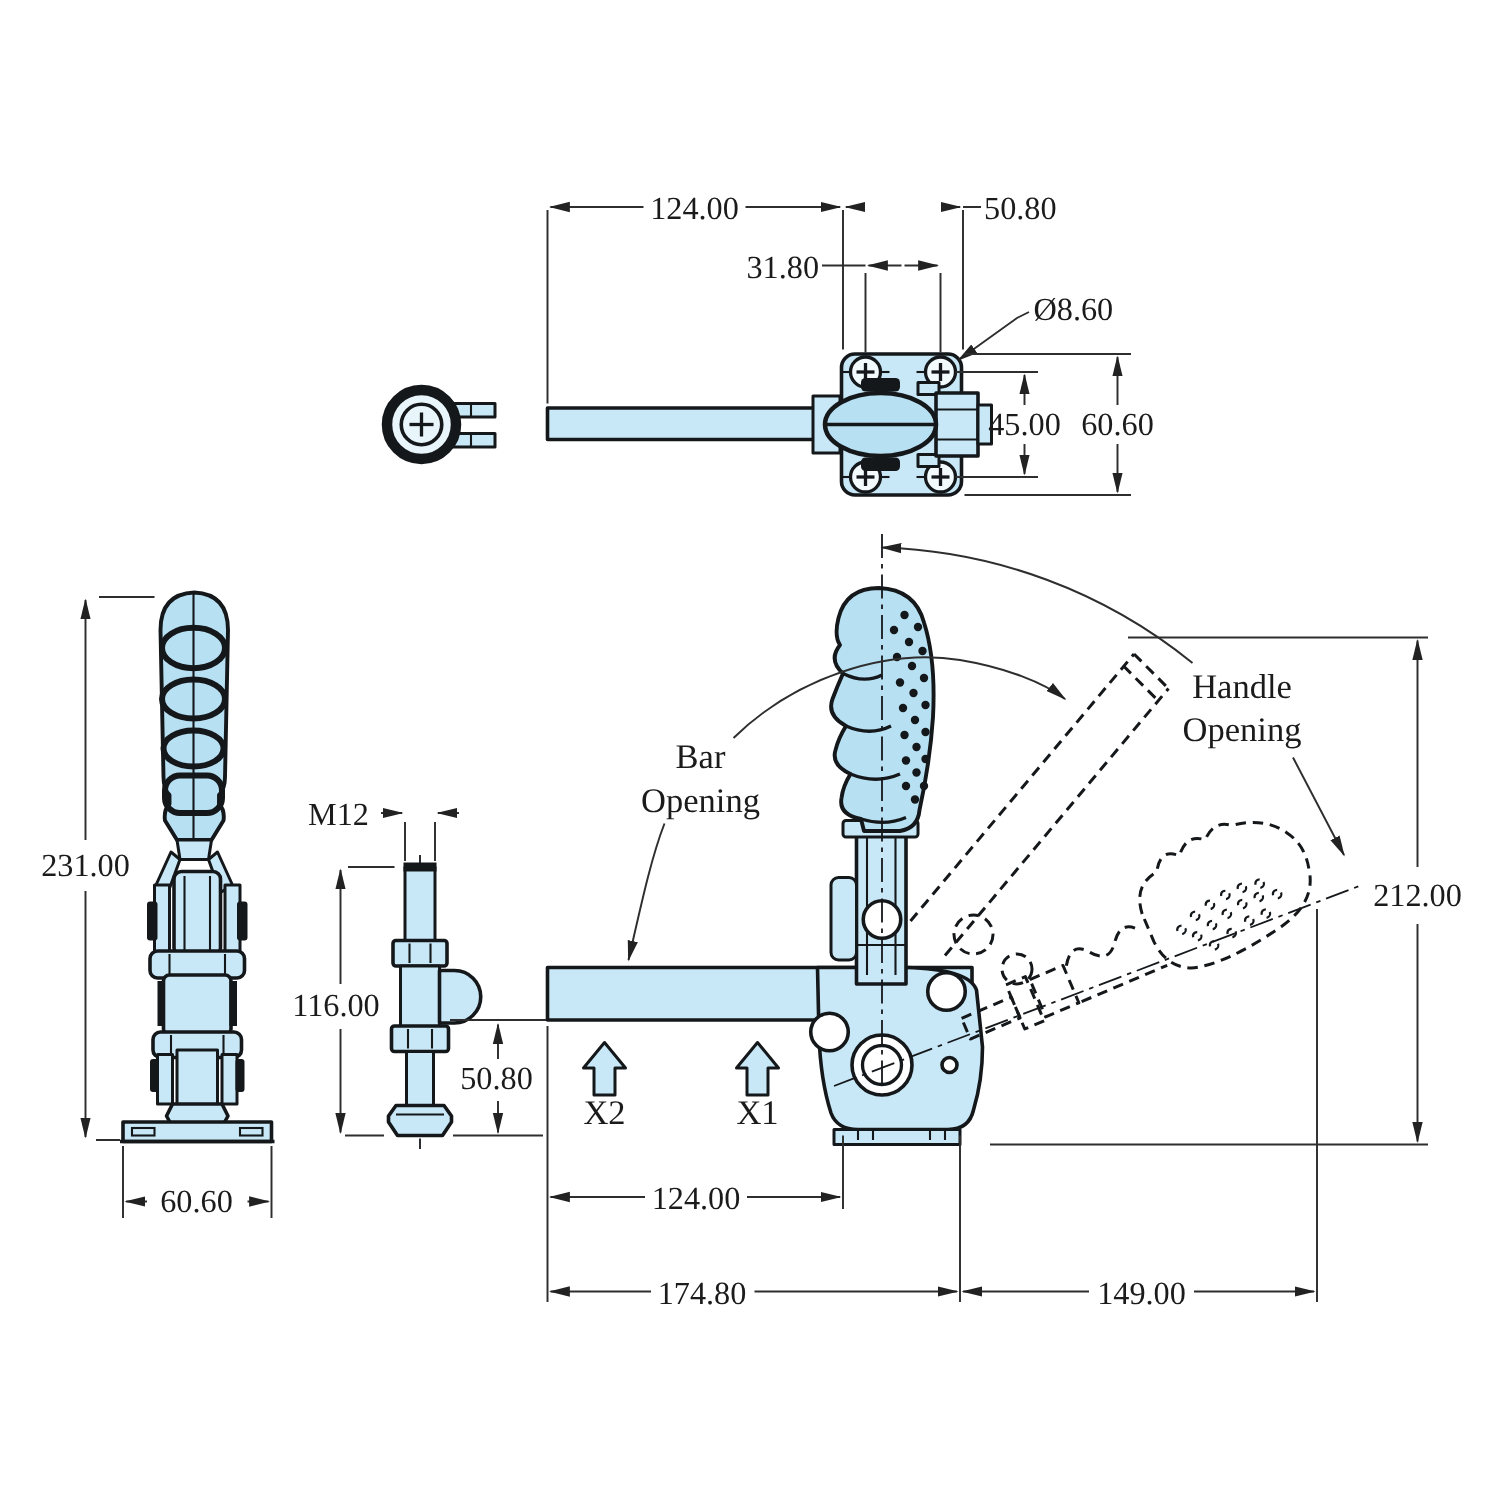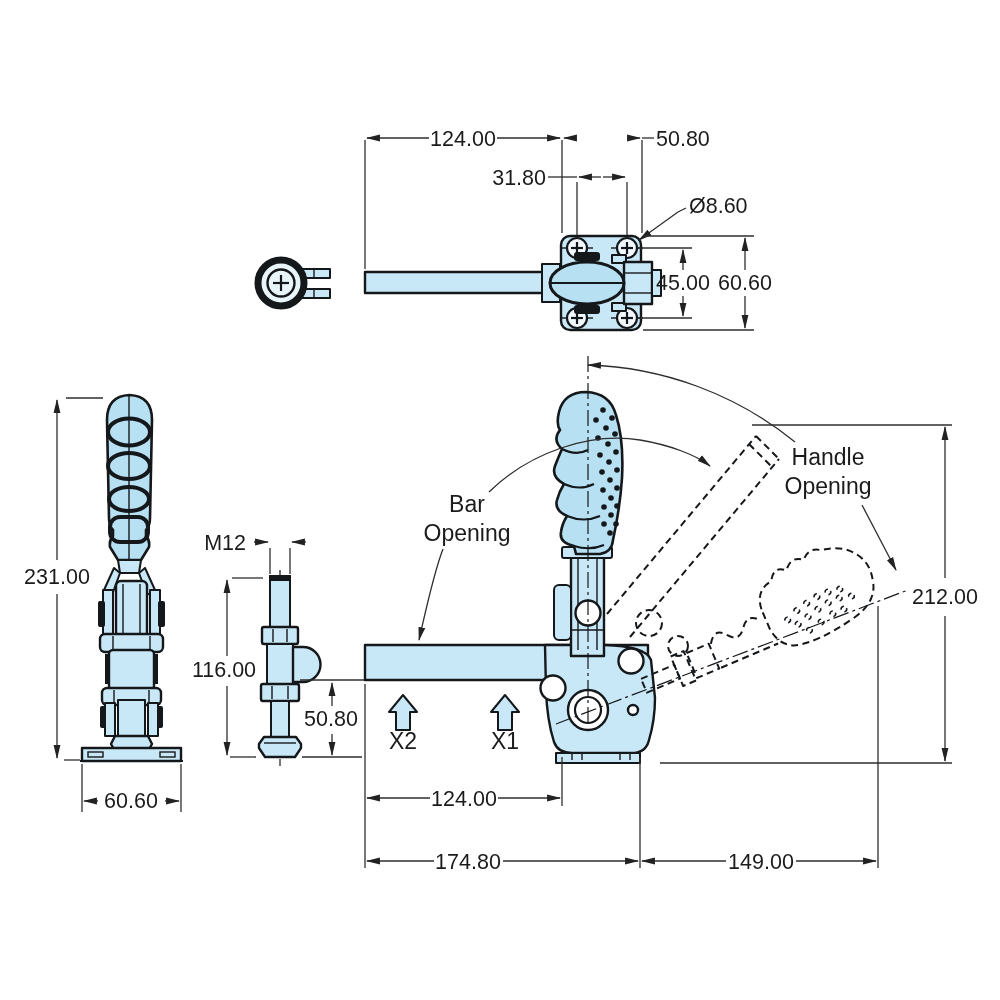--- a/index.html
+++ b/index.html
@@ -1,21 +1,21 @@
 <!DOCTYPE html>
 <html style="--part-fill: #c9e8f7; --grip-fill: #b7e0f3; --outline: #15181b; --dim-line: #2e2e2e; --text: #1b1b1b; --background: #ffffff;"><head>
 <meta charset="utf-8">
 <style>
   :root{
     --part-fill:#c9e8f7; --grip-fill:#b7e0f3; --outline:#15181b;
     --dim-line:#2e2e2e; --text:#1b1b1b; --background:#ffffff;
   }
   html,body{margin:0;padding:0;background:var(--background);}
   .stage{position:relative;width:1000px;height:1000px;background:var(--background);
-         font-family:Liberation Sans, sans-serif;}
+         font-family:Liberation Serif, serif;}
   svg{display:block;}
   .part{fill:var(--part-fill);stroke:var(--outline);stroke-width:2.4;stroke-linejoin:round;}
   .part2{fill:var(--part-fill);stroke:var(--outline);stroke-width:2;stroke-linejoin:round;}
   .grip{fill:var(--grip-fill);stroke:var(--outline);stroke-width:2.6;stroke-linejoin:round;}
   .hole{fill:#f2fafe;stroke:var(--outline);stroke-width:2.2;}
   .whole{fill:#ffffff;stroke:var(--outline);stroke-width:2.4;}
   .dark{fill:var(--outline);stroke:none;}
   .oline{fill:none;stroke:var(--outline);stroke-width:2.2;stroke-linejoin:round;}
   .oline4{fill:none;stroke:var(--outline);stroke-width:4;}
   .thin{fill:none;stroke:var(--outline);stroke-width:1.4;}

